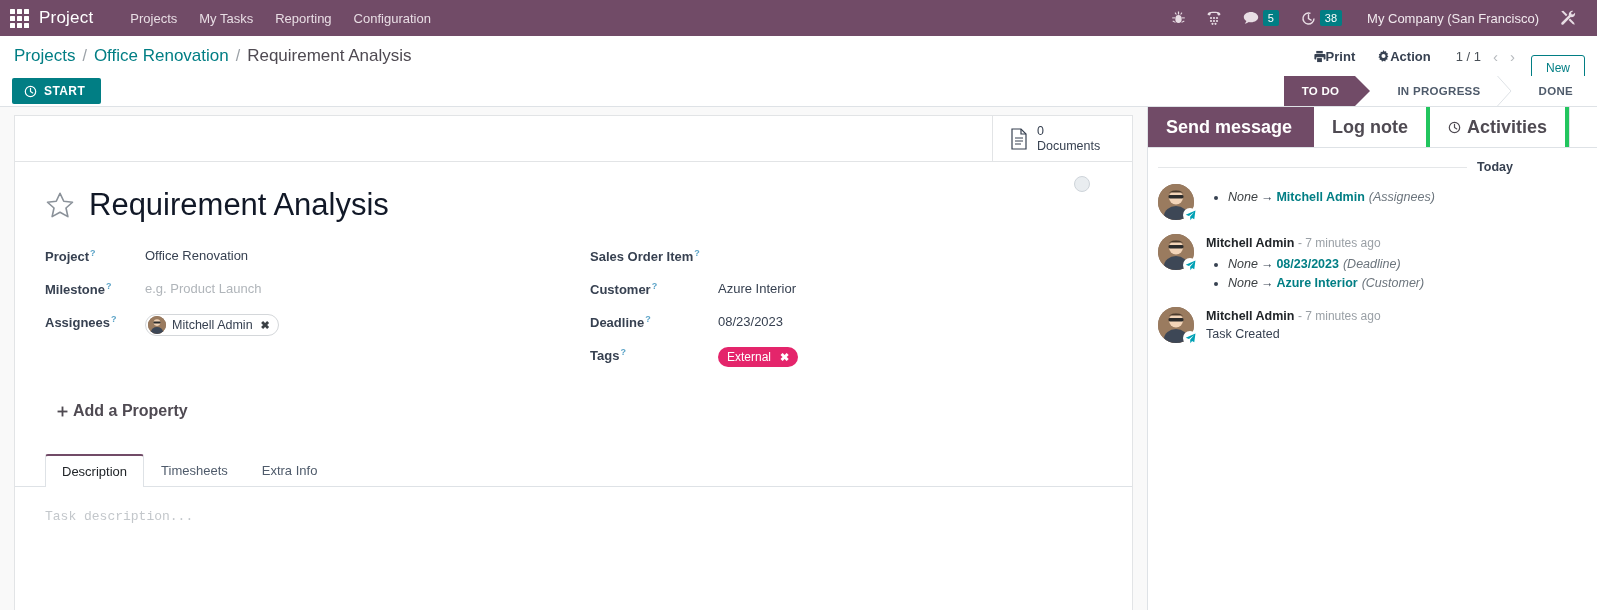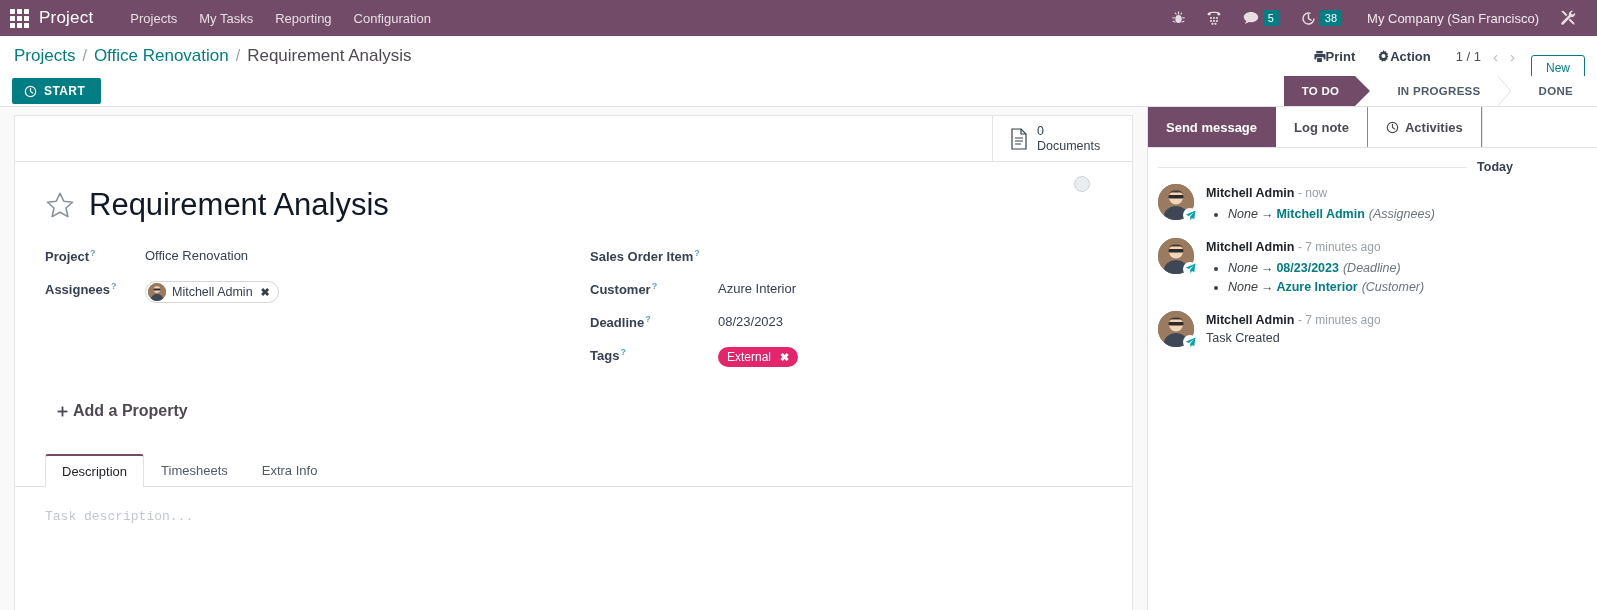--- a/index.html
+++ b/index.html
@@ -184,23 +184,23 @@
   }
   .tab-body { padding: 22px 30px; color: #c3c7cb; font-size: 13px; min-height: 110px; font-family: Liberation Mono, monospace; }
 
   
   .chatter { flex: 1; background: #fff; display: flex; flex-direction: column; overflow: hidden;}
   .chatter-topbar {
     display: flex; align-items: stretch; height: 41px;
     border-bottom: 1px solid #dee2e6;
   }
   .ch-btn {
-    display: flex; align-items: center; font-size: 13px; font-weight: bold;
+    display: flex; align-items: center; font-size: 18px; font-weight: bold;
     padding: 0 18px; cursor: pointer; color: #4f4a52; background: none;
-    border: none; border-right: 1px solid #22c55e; font-family: inherit;
+    border: none; border-right: 4px solid #22c55e; font-family: inherit;
   }
   .ch-btn.active { background: #714B67; color: #fff; border-right-color:#714B67;}
   .ch-btn.activities { gap: 6px; }
   .ch-tail { flex: 1; border-left: 1px solid #dee2e6;}
   .chatter-scroll { flex: 1; overflow: hidden; padding: 12px 16px 0 10px; }
   .day-sep {
     display: flex; align-items: center; gap: 10px; margin-bottom: 10px;
   }
   .day-sep .line { flex: 1; height: 1px; background: #e5e7e9; }
   .day-sep .lbl { font-size: 12.5px; font-weight: bold; color: #374151; padding-right: 68px;}
@@ -402,20 +402,26 @@
 
             <div>
               <div class="fld">
                 <div class="fld-label">
                   <span>Project</span><span class="qm">?</span>
                 </div>
                 <div class="fld-val">Office Renovation</div>
               </div>
               <div class="fld">
                 <div class="fld-label">
+                  <span>Milestone</span><span class="qm">?</span>
+                </div>
+                <div class="fld-val placeholder">e.g. Product Launch</div>
+              </div>
+              <div class="fld">
+                <div class="fld-label">
                   <span>Assignees</span><span class="qm">?</span>
                 </div>
                 <div class="fld-val">
                   <span class="tag-person">
                     <span class="avatar-sm">
                       <svg class="ic" width="18" height="18" viewBox="0 0 18 18">
                         <rect width="18" height="18" fill="#9a7b5f"></rect>
                         <circle cx="9" cy="6.6" r="3.3" fill="#f0d2b6"></circle>
                         <ellipse cx="9" cy="16" rx="6" ry="5" fill="#3d4756"></ellipse>
                         <rect x="5.4" y="5.4" width="7.2" height="2" rx="1" fill="#2b2b2b"></rect>
@@ -517,24 +523,20 @@
                 <path d="M11 8.5q7-4.5 14 0z" fill="#4a3a2c"></path>
               </svg>
             </span>
             <span class="av-badge">
               <svg class="ic" width="11" height="11" viewBox="0 0 12 12" fill="#00a1b5">
                 <path d="M11.4.6L.8 5.1l3.5 1.4L9.8 2.4 5.6 7.3l.3 3.9 1.8-2.4 2.4 1.4z"></path>
               </svg>
             </span>
           </div>
           <div class="msg-body">
-            <div class="msg-head">
-              <span class="msg-author">Mitchell Admin</span>
-              <span class="msg-time">- now</span>
-            </div>
             <ul class="track-list">
               <li>
                 <span class="tk-old">None</span><span class="tk-arrow">→</span><span class="tk-new">Mitchell Admin</span><span class="tk-field">(Assignees)</span>
               </li>
             </ul>
           </div>
         </div>
 
         <div class="msg">
           <div class="avatar-wrap">

